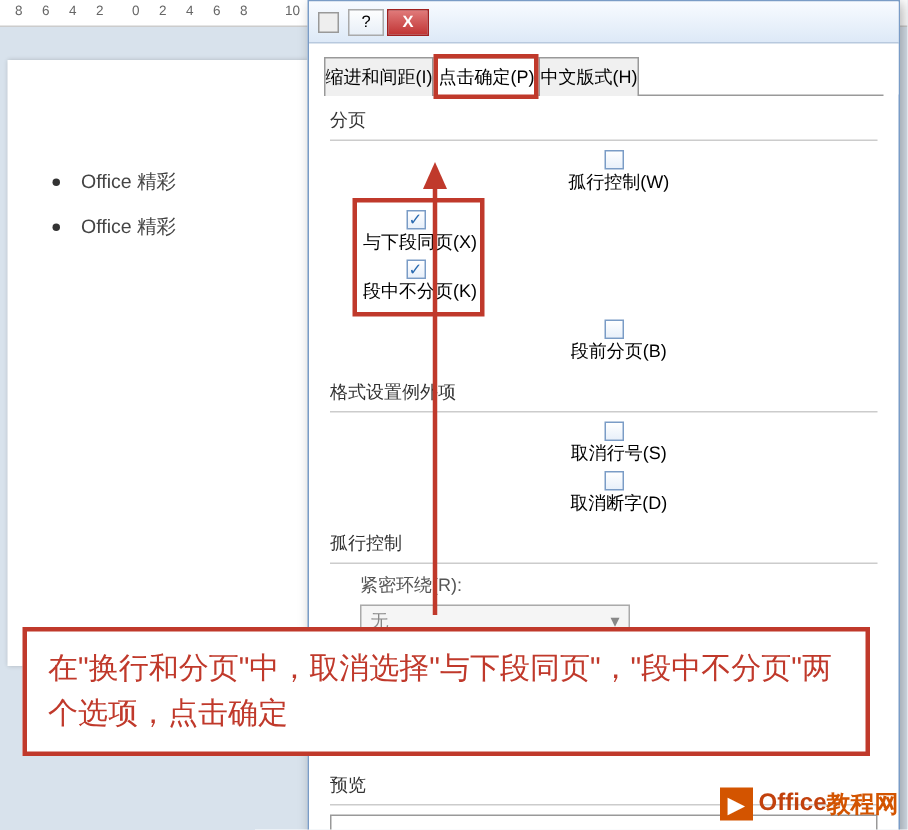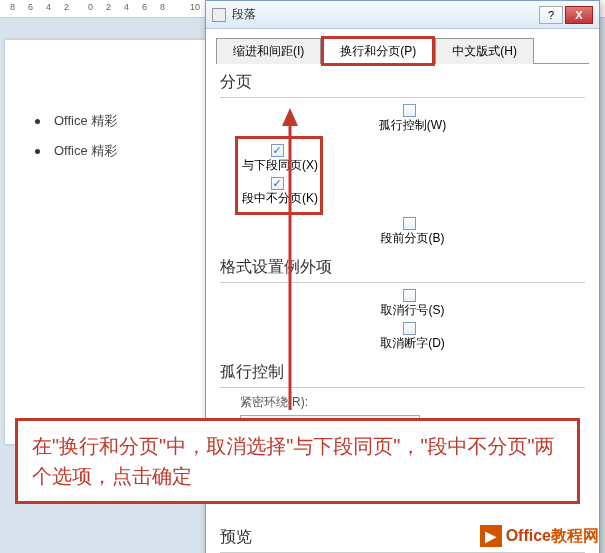--- a/index.html
+++ b/index.html
@@ -19,28 +19,28 @@
     .dialog { position: absolute; top: 0; right: 5px; width: 395px; background: #fff; border: 1px solid #7a9cc6; box-shadow: 2px 2px 8px rgba(0,0,0,0.3); }
     .titlebar { height: 28px; background: linear-gradient(#f8fbff,#dde9f7); border-bottom: 1px solid #b8c9de; display: flex; align-items: center; padding: 0 6px; position: relative; }
     .titlebar-icon { width: 14px; height: 14px; border: 1px solid #999; margin-right: 6px; background: #eee; }
     .titlebar-title { font-size: 12px; color: #333; flex: 1; }
     .win-btns { display: flex; gap: 2px; }
     .win-btn { width: 28px; height: 18px; display: flex; align-items: center; justify-content: center; font-size: 11px; border: 1px solid #aaa; background: linear-gradient(#fdfefe,#e8eff7); }
     .win-btn.q { width: 24px; }
     .win-btn.close { background: linear-gradient(#e07a7a,#c13535); color: #fff; border-color: #a02020; font-weight: bold; }
     
     .tabs { display: flex; padding: 8px 10px 0 10px; background: #fff; gap: 2px; }
-    .tab { border: 1px solid #999; border-bottom: none; padding: 4px 16px; font-size: 12px; background: #f0f0f0; position: relative; top: 1px; }
+    .tab { border: 1px solid #999; border-bottom: none; padding: 4px 0; font-size: 12px; background: #f0f0f0; position: relative; top: 1px; }
     .tab.active { background: #fff; z-index: 2; }
     .tab-highlight { outline: 3px solid #c0392b; outline-offset: -1px; }
     
     .dialog-body { border-top: 1px solid #999; margin: 0 10px; padding: 8px 4px 6px 4px; font-size: 12px; }
     
     .group { margin-bottom: 10px; }
-    .group-label { font-size: 16px; color: #333; margin-bottom: 4px; }
+    .group-label { font-size: 12px; color: #333; margin-bottom: 4px; }
     .divider-line { height: 1px; background: #ccc; margin: 2px 0 6px 0; }
     
     .checkrow { display: flex; align-items: center; margin: 3px 0 3px 20px; flex-direction: column; }
     .chk { width: 13px; height: 13px; border: 1px solid #7a9cc6; background: linear-gradient(#fff,#e8f0fa); margin-right: 6px; display: inline-flex; align-items: center; justify-content: center; font-size: 11px; color: #2a6ab0; }
     .chk.checked::before { content: "✓"; }
     
     .highlight-box { outline: 3px solid #c0392b; padding: 2px; margin: 2px 0 2px 18px; display: inline-block; }
     .highlight-box .checkrow { margin-left: 2px; }
     
     .select { margin: 4px 0 4px 20px; width: 180px; height: 22px; border: 1px solid #aaa; background: #f5f5f5; display: flex; align-items: center; padding: 0 6px; color: #888; position: relative; }
@@ -91,30 +91,29 @@
     <div class="doc-item">
       <span class="bullet"></span>
       <span>Office 精彩</span>
     </div>
   </div>
 </div>
 
 <div class="dialog">
   <div class="titlebar">
     <span class="titlebar-icon"></span>
-    <span class="titlebar-title">段落</span>
     <div class="win-btns">
       <div class="win-btn q">?</div>
       <div class="win-btn close">X</div>
     </div>
   </div>
 
   <div class="tabs">
     <div class="tab">缩进和间距(I)</div>
-    <div class="tab active tab-highlight">换行和分页(P)</div>
+    <div class="tab active tab-highlight">点击确定(P)</div>
     <div class="tab">中文版式(H)</div>
   </div>
 
   <div class="dialog-body">
 
     <div class="group">
       <div class="group-label">分页</div>
       <div class="divider-line"></div>
       
       <div class="checkrow">

